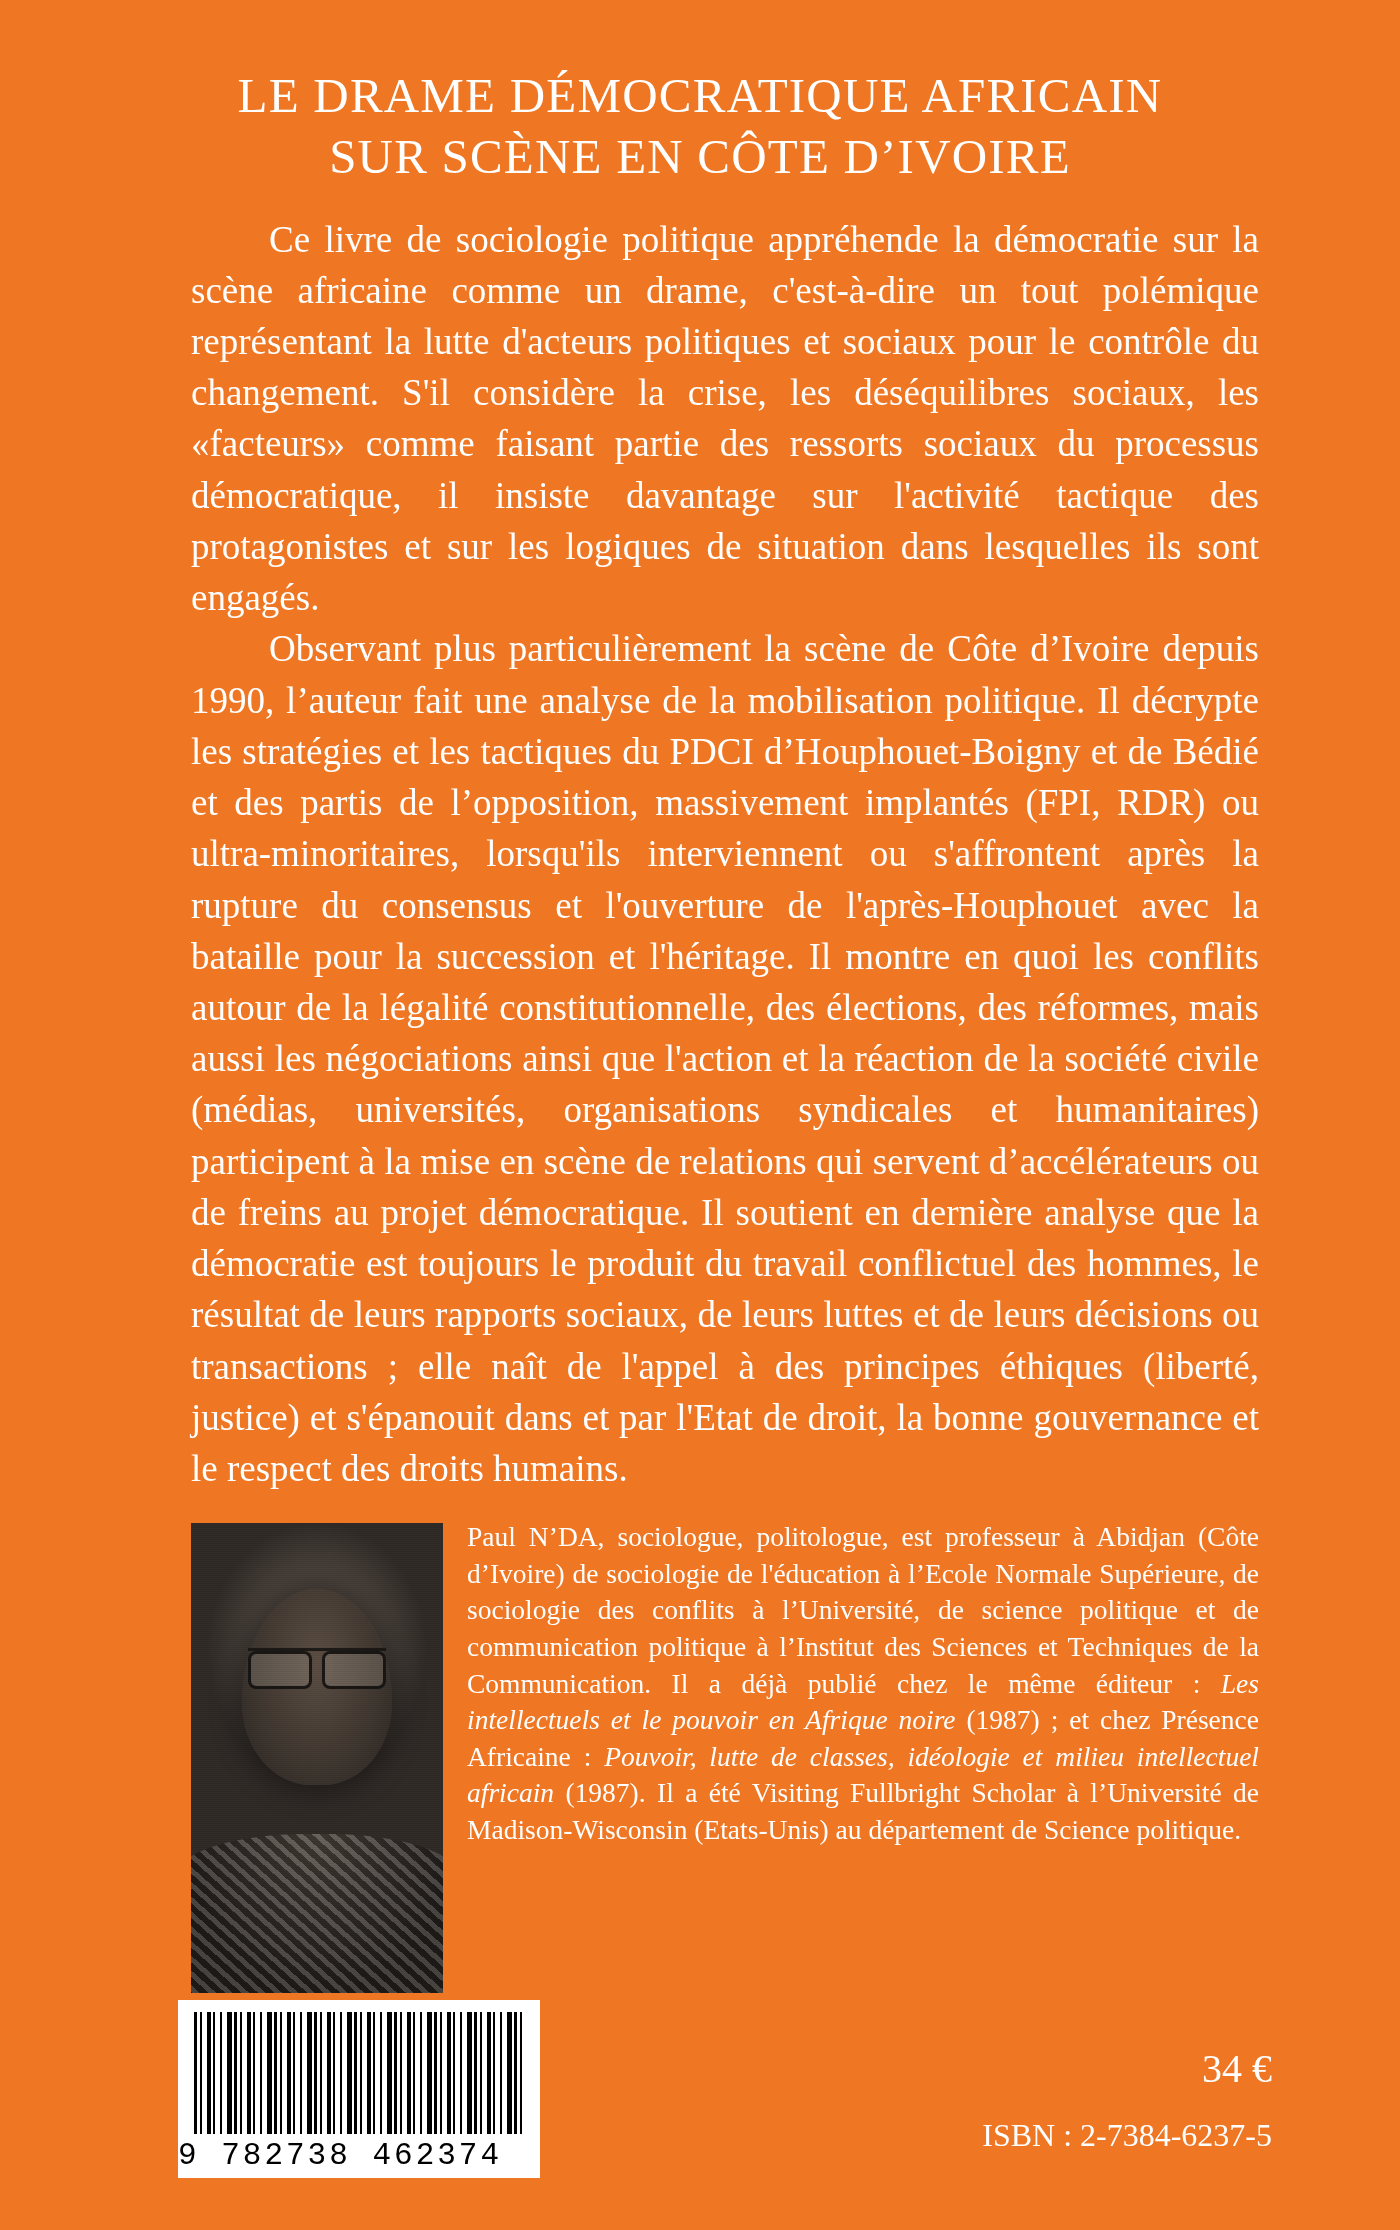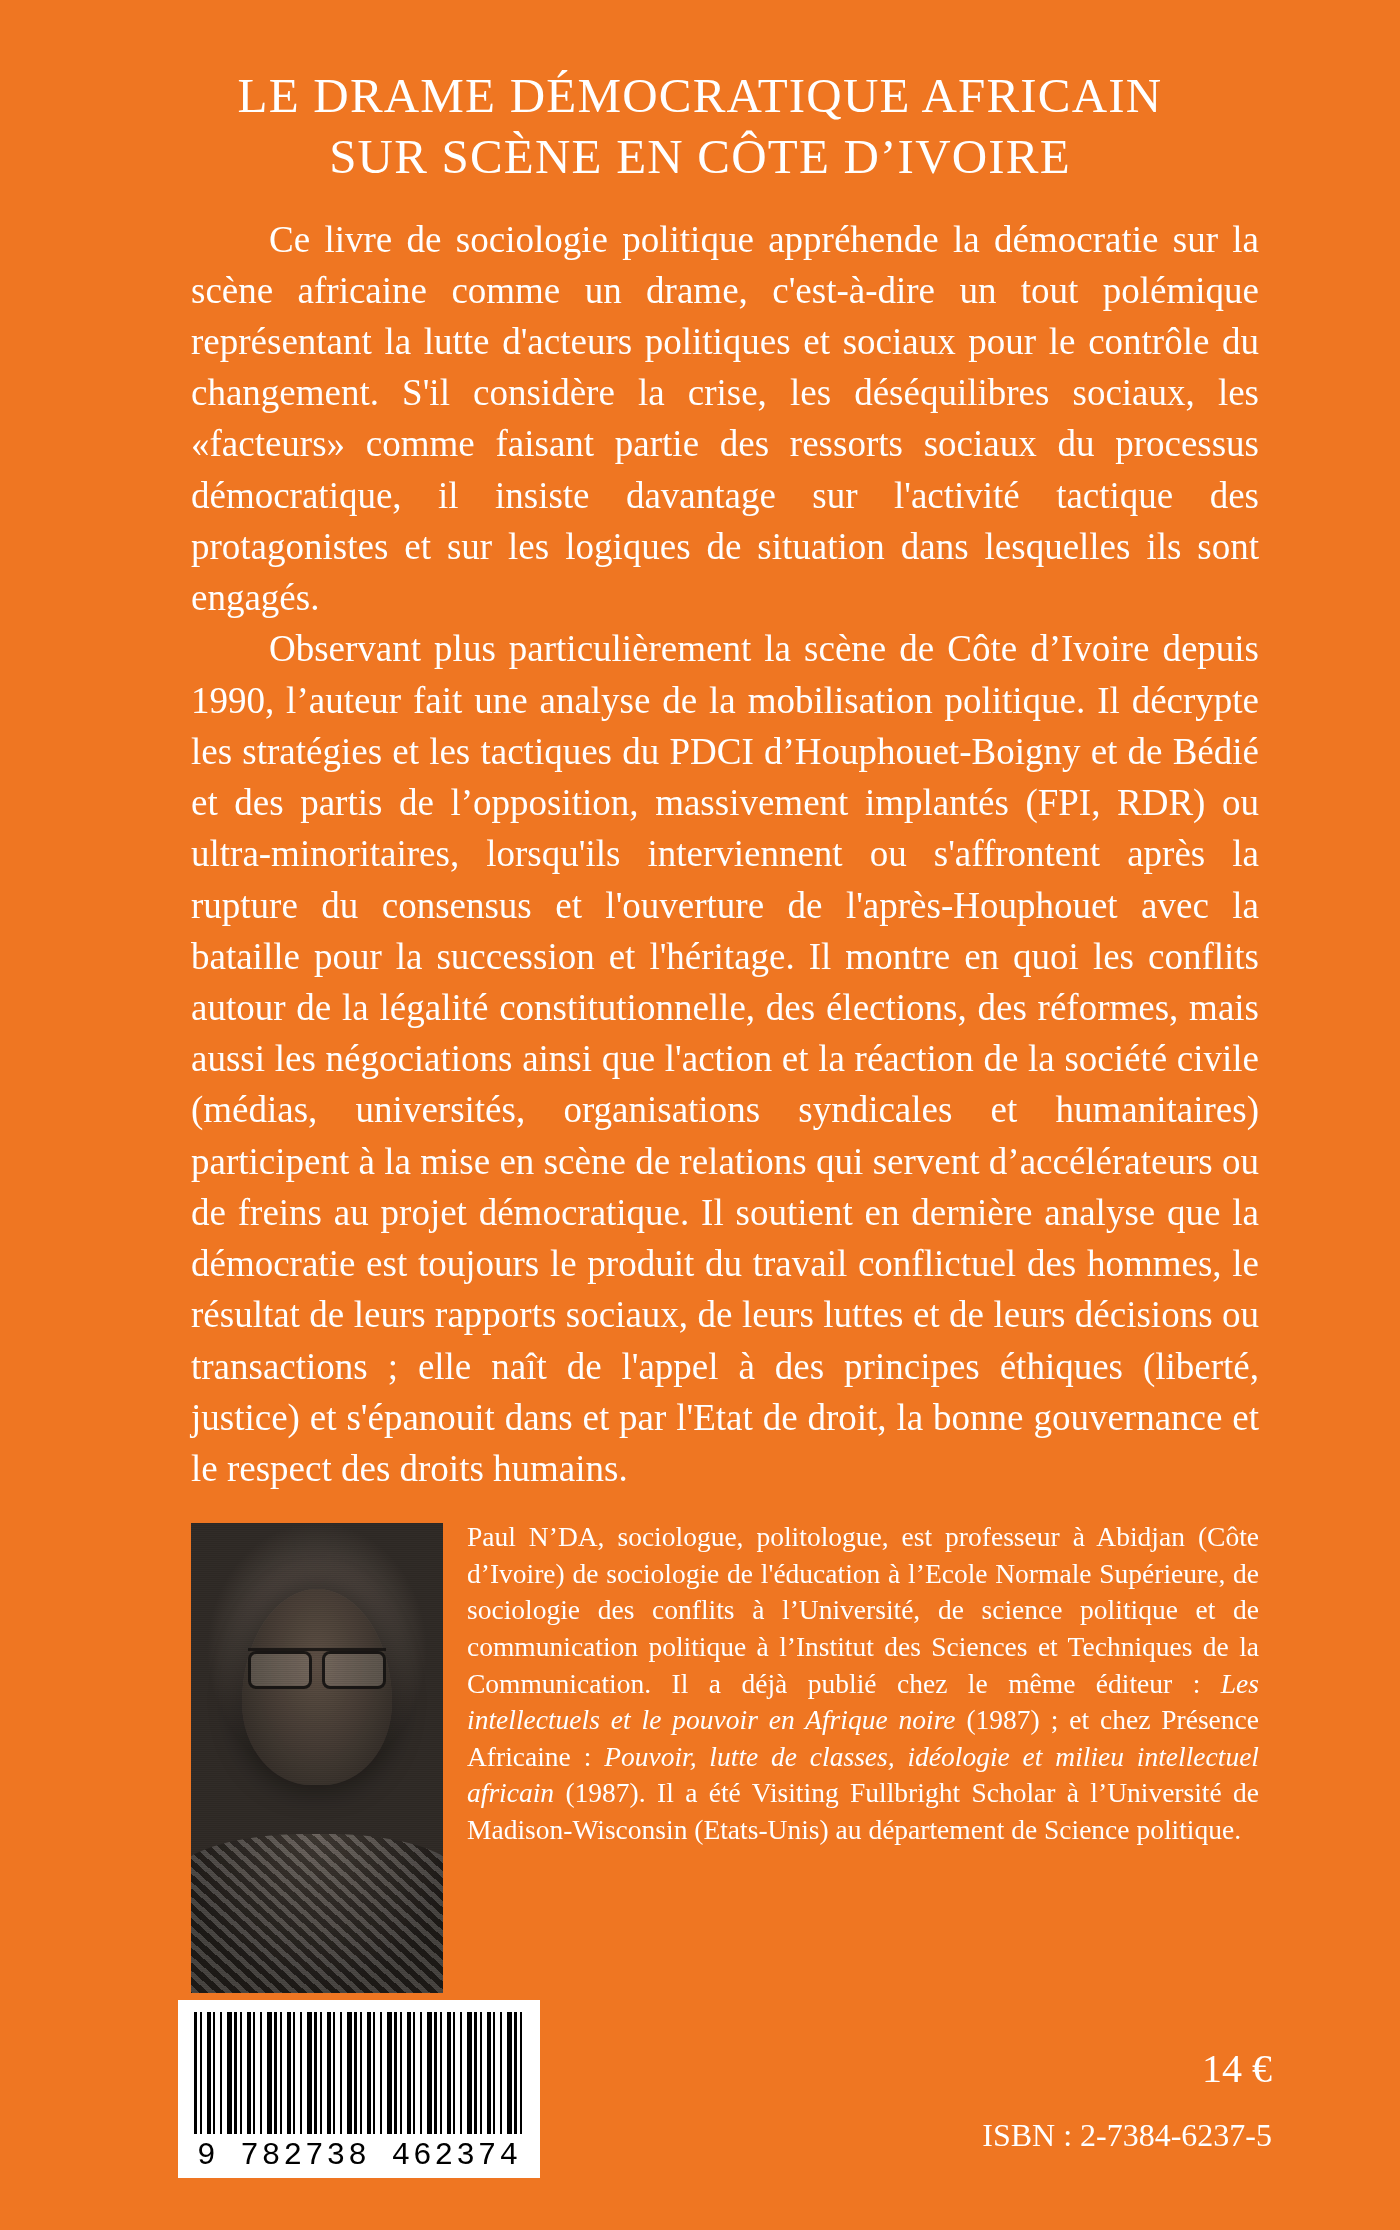--- a/index.html
+++ b/index.html
@@ -158,21 +158,21 @@
   .barcode-bars {
     height: 122px;
     margin: 12px 16px 0 16px;
     background:
       repeating-linear-gradient(90deg,
         #000 0 3px, #fff 3px 6px, #000 6px 8px, #fff 8px 13px,
         #000 13px 17px, #fff 17px 19px, #000 19px 21px, #fff 21px 26px,
         #000 26px 28px, #fff 28px 33px, #000 33px 38px, #fff 38px 40px);
   }
   .barcode-digits {
-    text-align: center;
+    text-align: left;
     font-family: "Liberation Mono", monospace;
     font-size: 31px;
     letter-spacing: 3px;
     color: #000;
     margin-top: 4px;
   }
   .price {
     position: absolute;
     right: 128px;
     bottom: 86px;
@@ -216,17 +216,17 @@
     </div>
     <div class="author-text"><span>Paul N’DA, sociologue, politologue, est professeur à Abidjan (Côte d’Ivoire) de sociologie de l'éducation à l’Ecole Normale Supérieure, de sociologie des conflits à l’Université, de science politique et de communication politique à l’Institut des Sciences et Techniques de la Communication. Il a déjà publié chez le même éditeur : </span><em>Les intellectuels et le pouvoir en Afrique noire</em><span> (1987) ; et chez Présence Africaine : </span><em>Pouvoir, lutte de classes, idéologie et milieu intellectuel africain</em><span> (1987). Il a été Visiting Fullbright Scholar à l’Université de Madison-Wisconsin (Etats-Unis) au département de Science politique.</span></div>
     <div class="clear"></div>
   </div>
 
   <div class="footer">
     <div class="barcode-box">
       <div class="barcode-bars"></div>
       <div class="barcode-digits">9 782738 462374</div>
     </div>
-    <div class="price">14 €</div>
+    <div class="price">34 €</div>
     <div class="isbn">ISBN : 2-7384-6237-5</div>
   </div>
 
 </div>
 
 </body></html>

